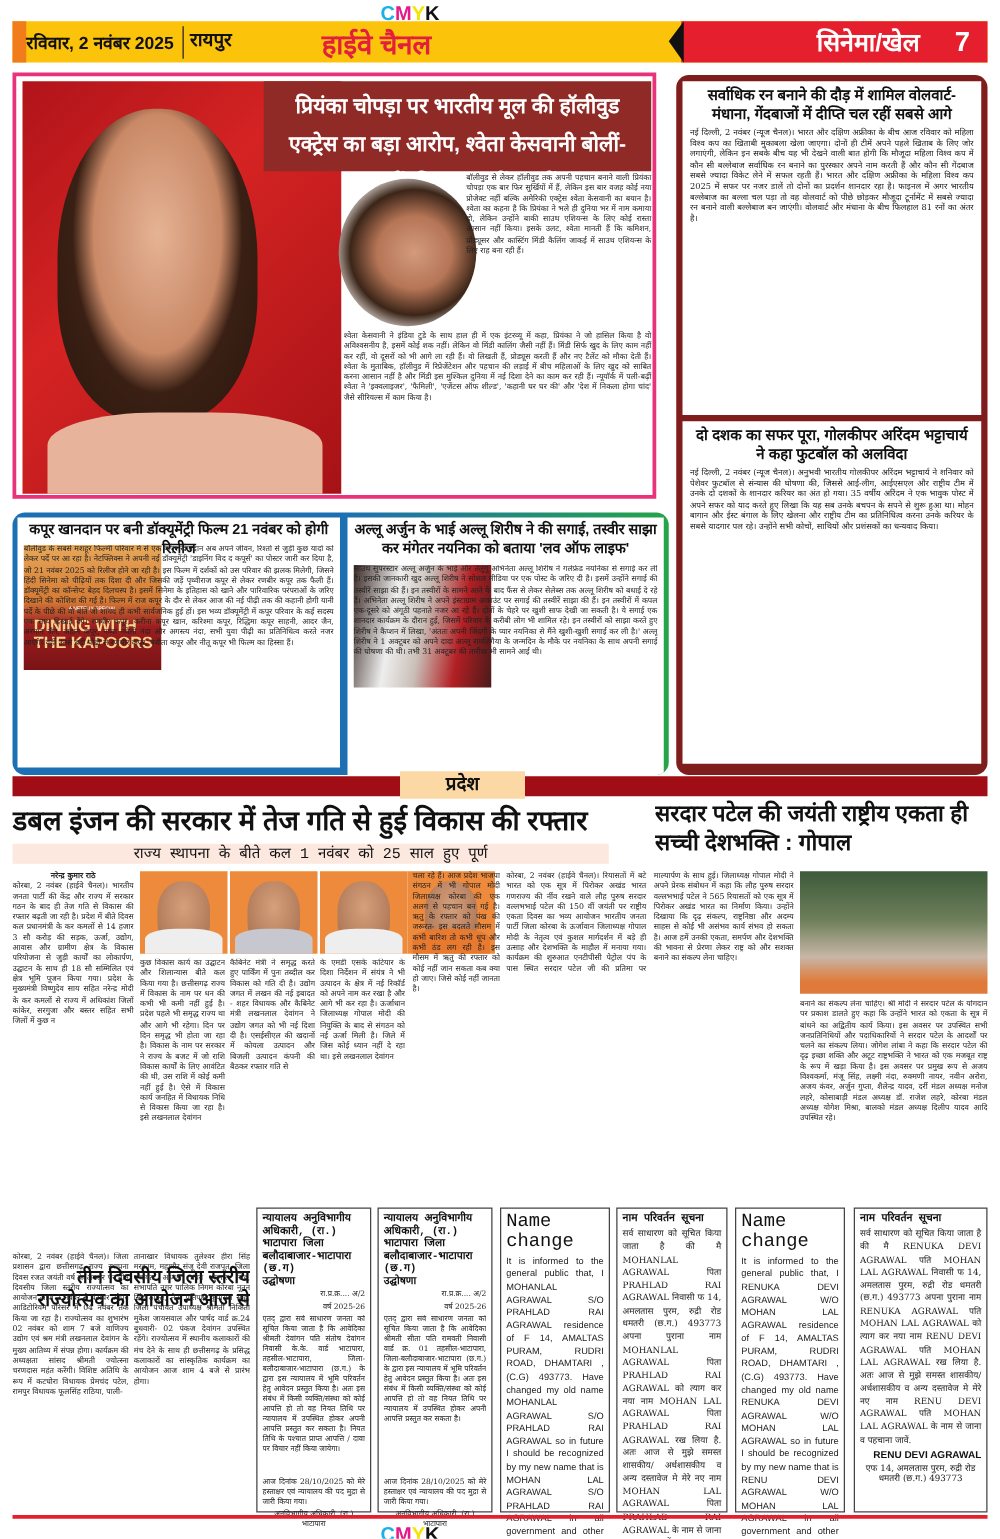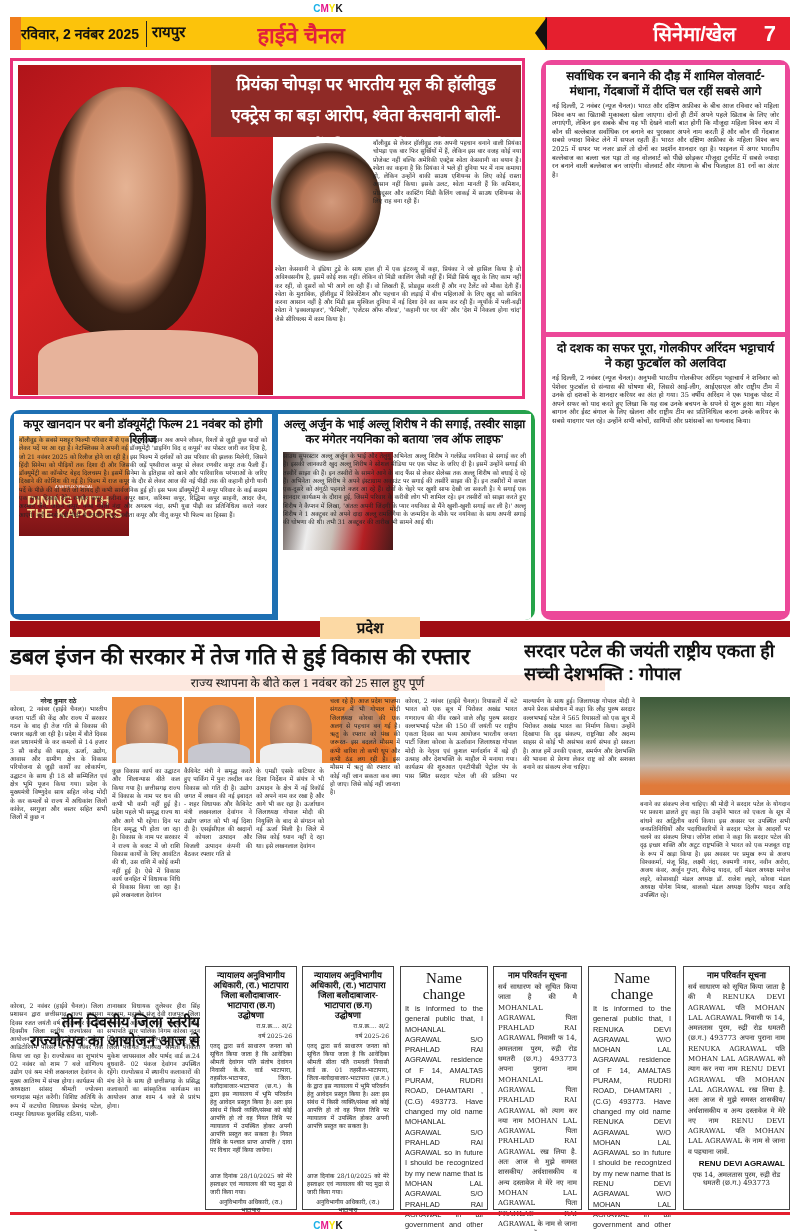--- a/index.html
+++ b/index.html
@@ -1,17 +1,17 @@
 <!DOCTYPE html>
 <html><head>
 <meta charset="utf-8">
 <style>
 *{box-sizing:border-box;margin:0;padding:0}
 body{width:800px;height:1231px;background:#fff;font-family:"DejaVu Serif",serif;position:relative;overflow:hidden;color:#111}
-.cmyk{position:absolute;left:0;width:656px;text-align:center;font-family:"Liberation Sans",sans-serif;font-weight:bold;font-size:10px;letter-spacing:0}
+.cmyk{position:absolute;left:0;width:656px;text-align:center;font-family:"Liberation Sans",sans-serif;font-weight:bold;font-size:16px;letter-spacing:0}
 .cmyk .c{color:#1ab0e8}.cmyk .m{color:#e5198a}.cmyk .y{color:#f6e400}.cmyk .k{color:#111}
 .masthead{position:absolute;left:10px;top:17px;width:780px;height:33px;background:#fcc30b;display:flex;align-items:center}
 .masthead .stripe{width:11px;height:100%;background:#f07c1c}
 .masthead .date{font-family:"Liberation Sans",sans-serif;font-weight:bold;font-size:14px;width:125px}
 .masthead .city{font-family:Liberation Mono, monospace;font-weight:bold;font-size:15px;border-left:1.5px solid #222;padding-left:5px;height:26px;line-height:26px}
 .masthead .logo{font-family:"Liberation Sans",sans-serif;font-weight:bold;font-size:22px;color:#e21f3d;margin-left:72px;display:flex;align-items:center;gap:3px}
 .masthead .sec{margin-left:auto;height:100%;background:#e51f2e;color:#fff;width:245px;display:flex;align-items:center;justify-content:flex-end;padding-right:14px;font-family:"Liberation Sans",sans-serif;font-weight:bold;font-size:20px;position:relative}
 .masthead .sec:before{content:"";position:absolute;left:-10px;top:0;border-right:12px solid #111;border-top:16px solid transparent;border-bottom:17px solid transparent}
 .masthead .sec .pg{margin-left:28px;font-size:22px}
 .box{position:absolute;overflow:hidden}
@@ -20,46 +20,46 @@
 
 #lead{left:10px;top:58px;width:515px;height:341px;border:3px solid #e8327a;background:#fff}
 #lead .photo1{position:absolute;left:5px;top:4px;width:255px;height:330px;background:linear-gradient(135deg,#b0141a 0%,#d52323 40%,#a61216 100%)}
 #lead .photo1 .face{position:absolute;left:28px;top:22px;width:160px;height:250px;border-radius:48% 48% 40% 40%;background:radial-gradient(ellipse at 50% 40%,#e5b394 0%,#c98967 45%,#3a2014 60%,#2a160e 100%)}
 #lead .photo1 .dress{position:absolute;left:20px;top:265px;width:220px;height:65px;background:#e7b39b;border-radius:40% 40% 0 0}
 #lead .headline{position:absolute;left:198px;top:4px;width:310px;height:72px;background:#8f2a26;color:#fff;padding:4px 6px;font-family:"Liberation Sans",sans-serif;font-weight:bold;font-size:17px;line-height:31px;text-align:center}
 #lead .photo2{position:absolute;left:258px;top:82px;width:110px;height:118px;border-radius:50%;background:radial-gradient(ellipse at 55% 50%,#d39a7c 0%,#b57556 35%,#3b2518 60%,#f4efeb 80%)}
 #lead .t1{position:absolute;left:360px;top:78px;width:148px;height:125px}
 #lead .t2{position:absolute;left:262px;top:204px;width:246px;height:128px}
 
-#sports{left:541px;top:60px;width:249px;height:560px;background:#ec4899;border-radius:10px;padding:5px}
+#sports{left:541px;top:60px;width:249px;height:560px;background:#7f1d1d;border-radius:10px;padding:5px}
 #sports .inner{background:#fff;height:267px;padding:4px 6px;margin-bottom:5px}
 #sports .inner2{background:#fff;height:274px;padding:4px 6px}
 #sports h2{font-family:"Liberation Sans",sans-serif;font-weight:bold;font-size:12px;line-height:15px;text-align:center;margin-bottom:3px}
 
 #mid{left:10px;top:410px;width:525px;height:210px;border-radius:10px;background:linear-gradient(90deg,#1d6fb3 0%,#1d6fb3 50%,#26a448 100%);padding:4px}
 #kapoor{position:absolute;left:4px;top:4px;width:258px;height:200px;background:#fff;padding:3px 5px}
 #allu{position:absolute;left:268px;top:4px;width:253px;height:244px;background:#fff;padding:3px 5px}
 #mid h3{font-family:"Liberation Sans",sans-serif;font-weight:bold;font-size:11.5px;line-height:15px;text-align:center}
 .kposter{position:absolute;left:5px;top:22px;width:110px;height:100px;background:linear-gradient(180deg,#e7a85a 0%,#d47a35 45%,#9c1e1f 65%,#7a1315 100%)}
 .kposter .t{position:absolute;left:8px;top:58px;color:#f6d38c;font-family:Liberation Sans, sans-serif;font-weight:bold;font-size:13px;line-height:13px}
 .allphoto{position:absolute;left:5px;top:38px;width:110px;height:98px;background:linear-gradient(100deg,#3b2a25 0%,#eee 30%,#c9bfb7 50%,#b31f23 75%,#4a1a1a 100%)}
 
 #band{left:10px;top:621px;width:780px;height:16px;background:#a00d14}
 #band .lbl{position:absolute;left:310px;top:-4px;width:100px;height:22px;background:#fcd9a4;text-align:center;font-family:"Liberation Sans",sans-serif;font-weight:bold;font-size:15px;line-height:22px}
 #big1{left:10px;top:643px;width:510px;font-size:22px;line-height:28px;white-space:nowrap}
-#sub1{left:10px;top:675px;width:595px;height:16px;background:#fde8df;text-align:center;font-family:Liberation Serif, serif;font-size:12px;line-height:16px}
+#sub1{left:10px;top:675px;width:477px;height:16px;background:#fde8df;text-align:center;font-family:Liberation Mono, monospace;font-size:12px;line-height:16px}
 #big2{left:524px;top:640px;width:268px;font-size:18px;line-height:23px;text-align:left}
 .pol{position:absolute;top:697px;width:70px;height:66px;background:#ee8a3b}
 .pol .h{position:absolute;left:14px;top:8px;width:42px;height:52px;border-radius:45% 45% 35% 35%;background:radial-gradient(ellipse at 50% 40%,#d7a07c,#a56e4e)}
 .pol .b{position:absolute;left:4px;bottom:0;width:62px;height:20px;border-radius:40% 40% 0 0;background:#eee}
 .col{position:absolute}
 #gathering{left:640px;top:697px;width:150px;height:98px;background:linear-gradient(180deg,#3d5a3a 0%,#6e7f5b 40%,#c7b6a6 70%,#e07a3a 90%)}
 
 .notice{position:absolute;top:966px;height:200px;border:1px solid #444;padding:3px 4px;background:#fff}
-.notice .nh{font-family:Liberation Serif, serif;font-weight:bold;font-size:8.5px;text-align:center;line-height:10px}
+.notice .nh{font-family:Liberation Mono, monospace;font-weight:bold;font-size:8.5px;text-align:left;line-height:10px}
 .notice.en .nh{font-weight:normal;font-size:15px;line-height:16px}
 .notice .nt{font-size:6px;line-height:8px;text-align:justify;margin-top:2px;color:#222}
 .notice.en .nt{font-family:"Liberation Sans",sans-serif;font-size:7.4px;line-height:10.3px}
 .notice .sig{text-align:right;font-family:"Liberation Sans",sans-serif;font-size:7.4px;line-height:10px;margin-top:2px}
 #botline{left:10px;top:1212px;width:780px;height:3px;background:#e51f2e}
 </style>
 </head>
 <body>
 
 <div class="cmyk" style="top:3px"><span class="c">C</span><span class="m">M</span><span class="y">Y</span><span class="k">K</span></div>

